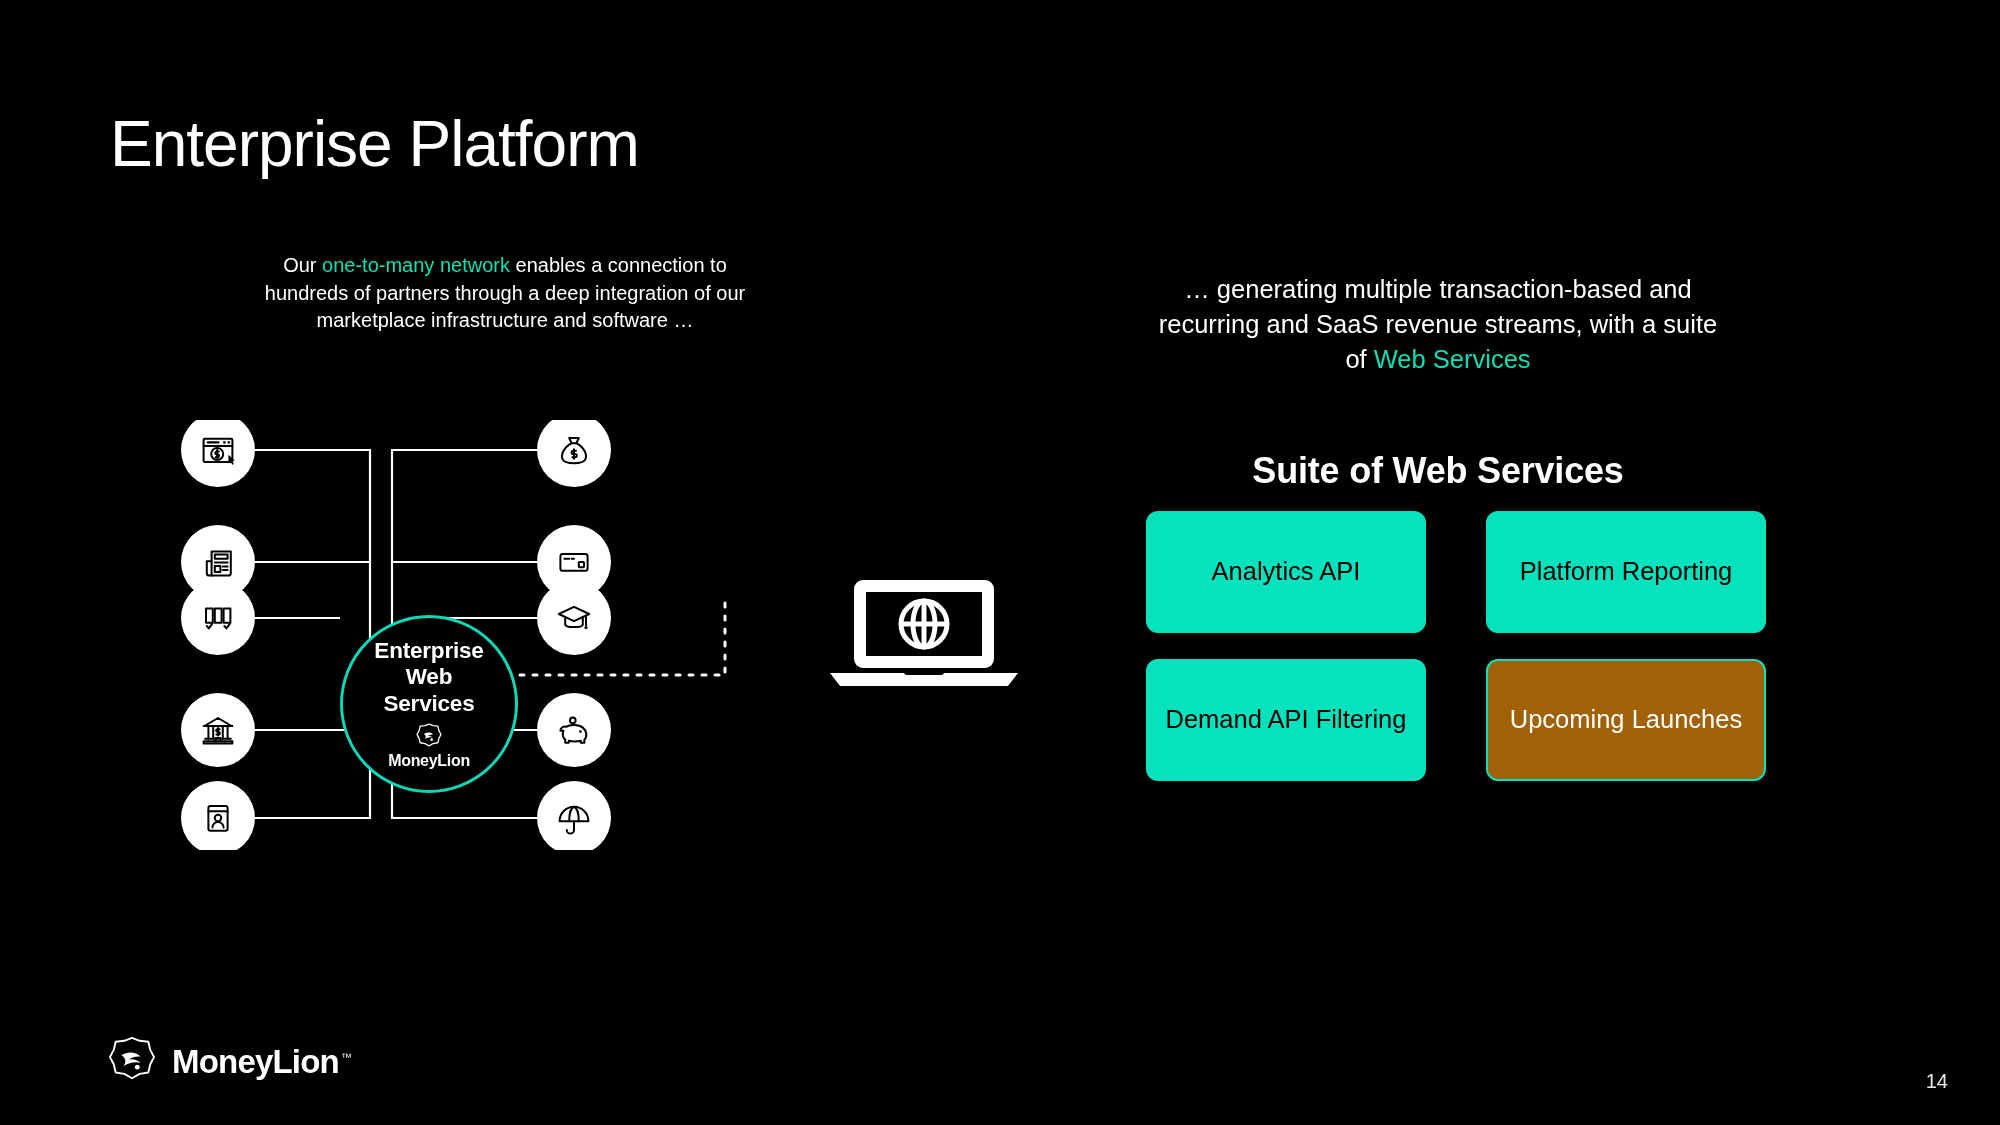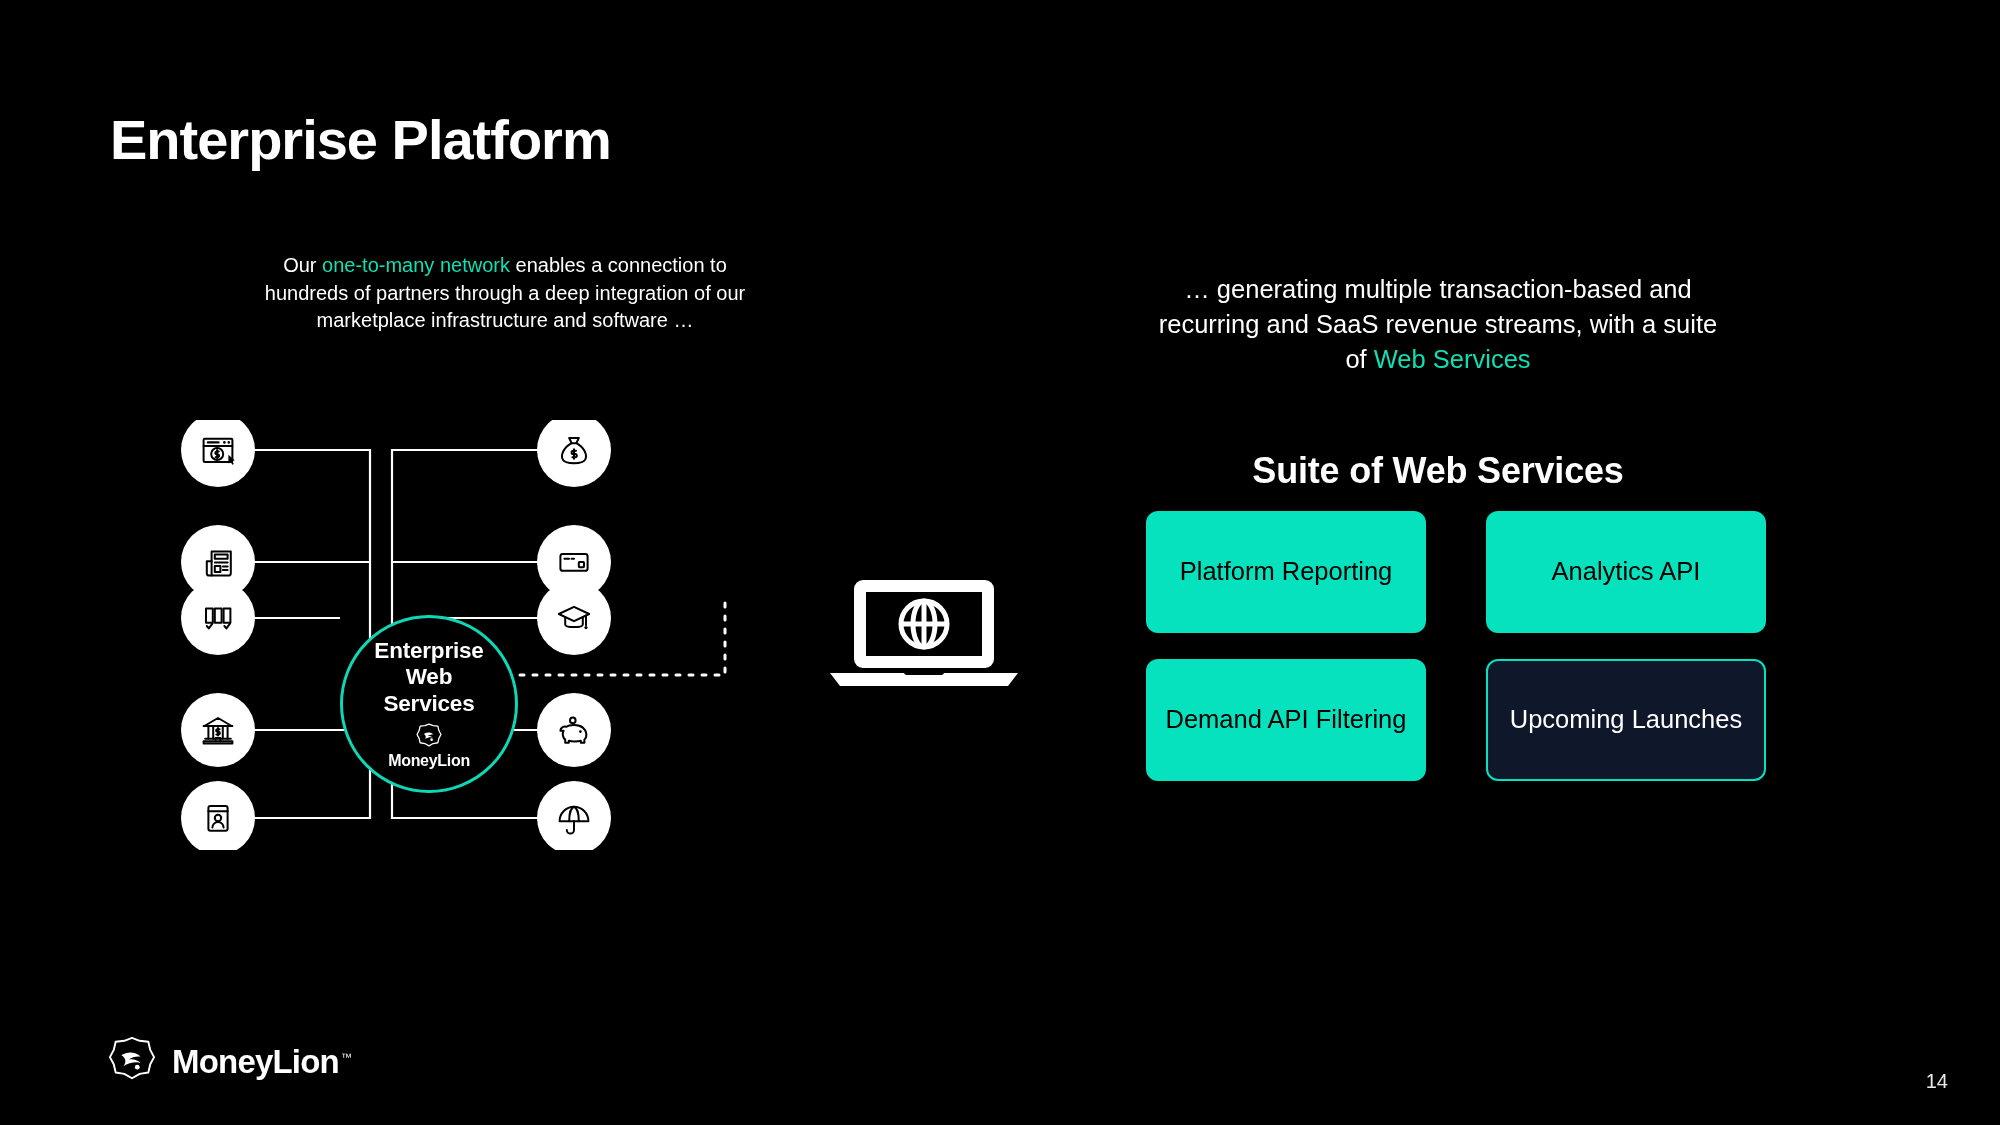--- a/index.html
+++ b/index.html
@@ -15,22 +15,22 @@
     font-family: "Liberation Sans", sans-serif;
     color: #ffffff;
     -webkit-font-smoothing: antialiased;
   }
 
   
   #slide-title {
     position: absolute;
     left: 110px;
     top: 112px;
-    font-size: 56px;
-    font-weight: 700;
+    font-size: 64px;
+    font-weight: 400;
     letter-spacing: -1.0px;
     line-height: 1.0;
     white-space: nowrap;
   }
 
   
   #left-paragraph {
     position: absolute;
     left: 240px;
     top: 252px;
@@ -86,21 +86,21 @@
     align-items: center;
     justify-content: center;
     text-align: center;
     font-size: 25.5px;
     line-height: 1.25;
     font-weight: 400;
     padding: 0 10px;
     box-sizing: border-box;
   }
   .service-card.outlined {
-    background: #0f172a;
+    background: #a16207;
     color: #ffffff;
     border: 2.5px solid #06e2bd;
   }
 
   
   #network {
     position: absolute;
     left: 180px;
     top: 420px;
     width: 860px;
@@ -193,22 +193,22 @@
 
 <div id="slide-title">Enterprise Platform</div>
 
 <div id="left-paragraph"><span>Our </span><span class="teal-text">one-to-many network</span><span> enables a connection to hundreds of partners through a deep integration of our marketplace infrastructure and software …</span></div>
 
 <div id="right-paragraph"><span>… generating multiple transaction-based and recurring and SaaS revenue streams, with a suite of </span><span class="teal-text">Web Services</span></div>
 
 <div id="suite-heading">Suite of Web Services</div>
 
 <div id="service-grid">
+  <div class="service-card">Analytics API</div>
   <div class="service-card">Platform Reporting</div>
-  <div class="service-card">Analytics API</div>
   <div class="service-card">Demand API Filtering</div>
   <div class="service-card outlined">Upcoming Launches</div>
 </div>
 
 <div id="network">
 <svg width="860" height="430" viewBox="0 0 860 430" xmlns="http://www.w3.org/2000/svg">
 
   <path class="wire" d="M 42 30 L 190 30 L 190 200"></path>
   <path class="wire" d="M 42 142 L 190 142"></path>
   <path class="wire" d="M 42 198 L 160 198"></path>

